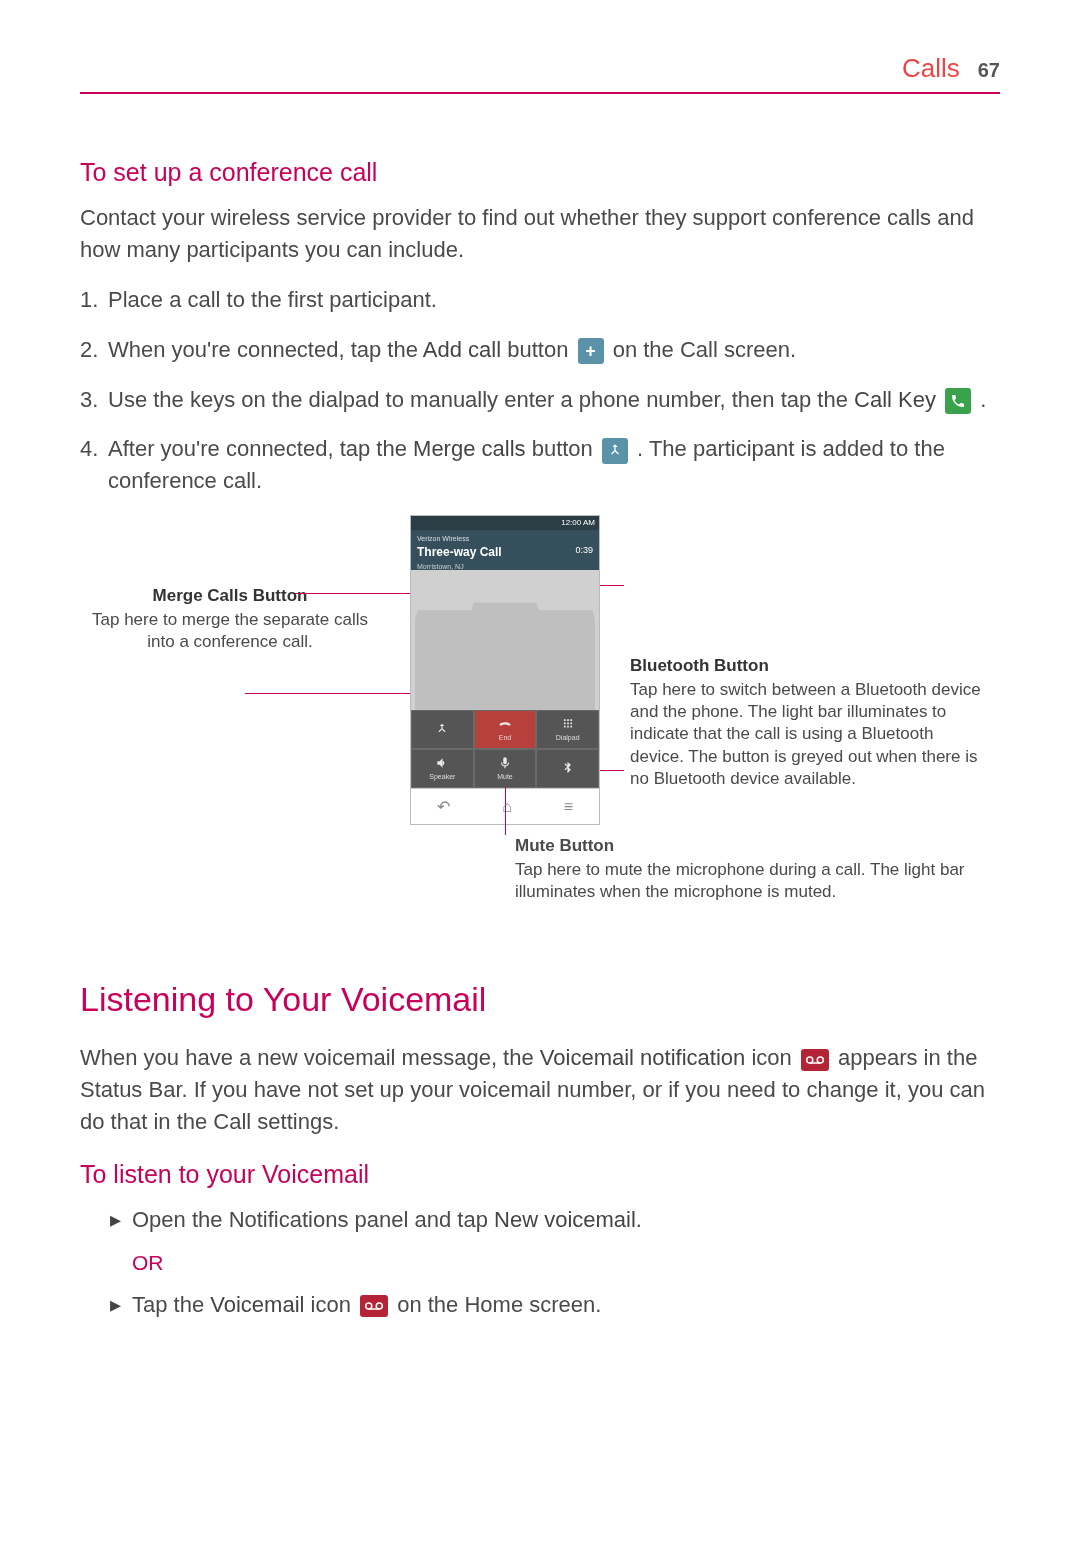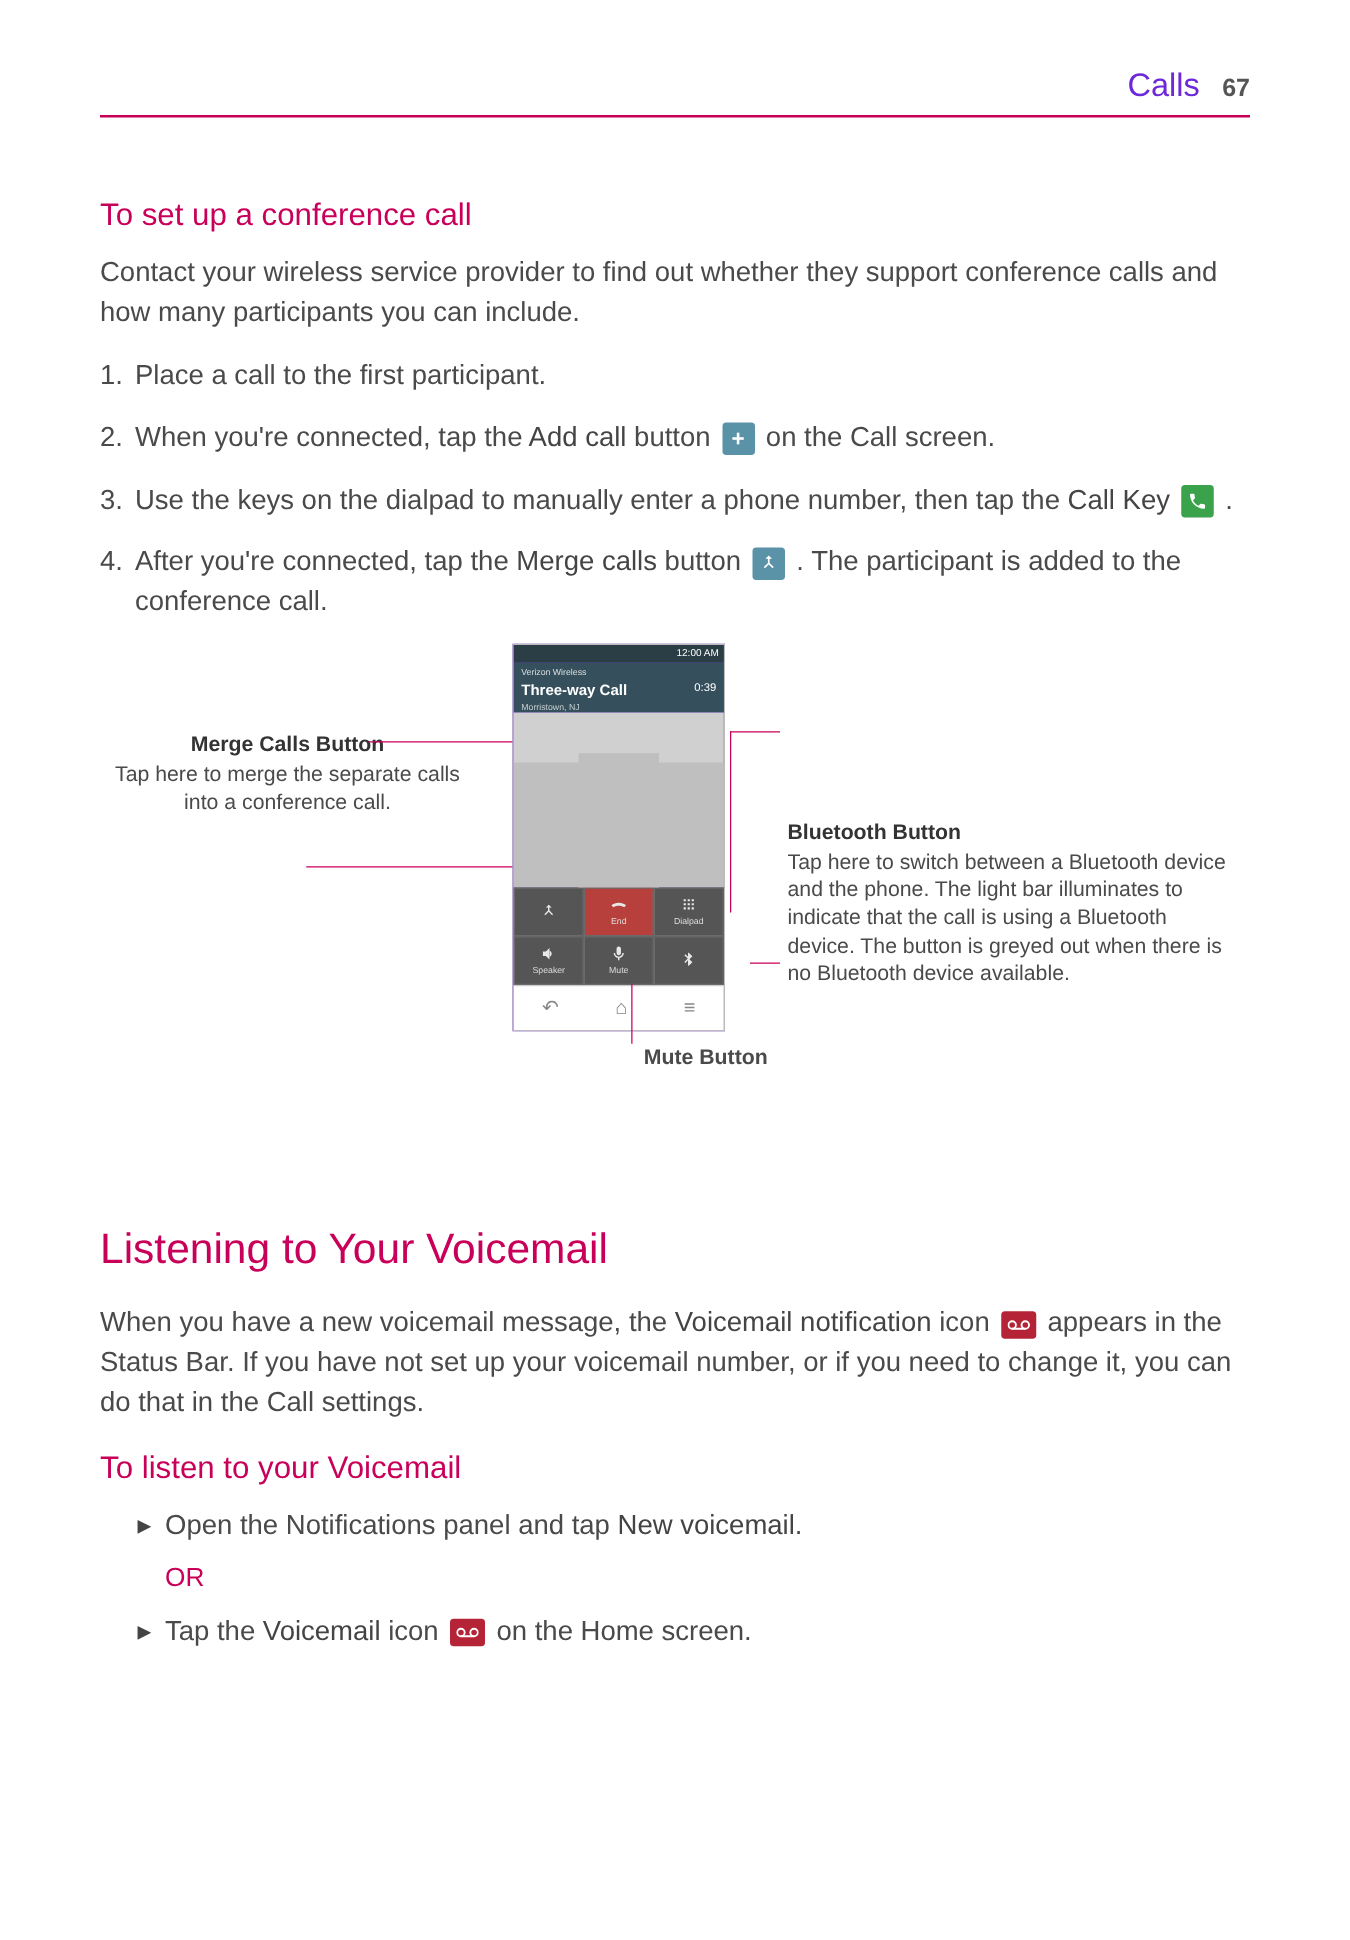--- a/index.html
+++ b/index.html
@@ -16,21 +16,21 @@
   }
   .header-bar {
     border-bottom: 2px solid #c9005a;
     display: flex;
     justify-content: flex-end;
     align-items: baseline;
     padding-bottom: 4px;
     margin-bottom: 60px;
   }
   .header-section {
-    color: #6d28d9;
+    color: #ef4444;
     font-size: 26px;
     font-weight: 400;
     margin-right: 18px;
   }
   .header-page {
     color: #555;
     font-size: 20px;
     font-weight: 700;
   }
   .sub-heading {
@@ -84,22 +84,22 @@
   
   .diagram {
     position: relative;
     width: 100%;
     height: 420px;
     margin: 6px 0 8px 0;
   }
   .phone {
     position: absolute;
     left: 330px; top: 0;
-    width: 170px; height: 310px;
-    background:#6d28d9;
+    width: 190px; height: 310px;
+    background:#404040;
     border:1px solid #bbb;
     font-size:10px;
     color:#fff;
   }
   .phone-status { height:14px; background:#2b3d45; display:flex; justify-content:flex-end; align-items:center; padding:0 4px; font-size:8px;}
   .phone-title { height:40px; background:#35505c; padding:4px 6px; display:flex; justify-content:space-between; }
   .phone-title-left { display:flex; flex-direction:column; }
   .phone-carrier { font-size:7px; opacity:.8;}
   .phone-call-name { font-size:12px; font-weight:700;}
   .phone-loc { font-size:7px; opacity:.7;}
@@ -263,20 +263,21 @@
       <span>↶</span>
       <span>⌂</span>
       <span>≡</span>
     </div>
   </div>
 
   <div class="line" style="left:425px; top:272px; width:1px; height:48px;"></div>
 
   <div class="mute-callout">
     <span class="ct">Mute Button</span>
+    <span>Tap here to mute the microphone during a call. The light bar illuminates when the microphone is muted.</span>
   </div>
 </div>
 
 <div class="h2">Listening to Your Voicemail</div>
 <p class="para">
   <span>When you have a new voicemail message, the </span>
   <span class="bold">Voicemail notification</span>
   <span> icon </span>
   <span class="inline-icon icon-vm">
     <svg viewBox="0 0 24 14">

